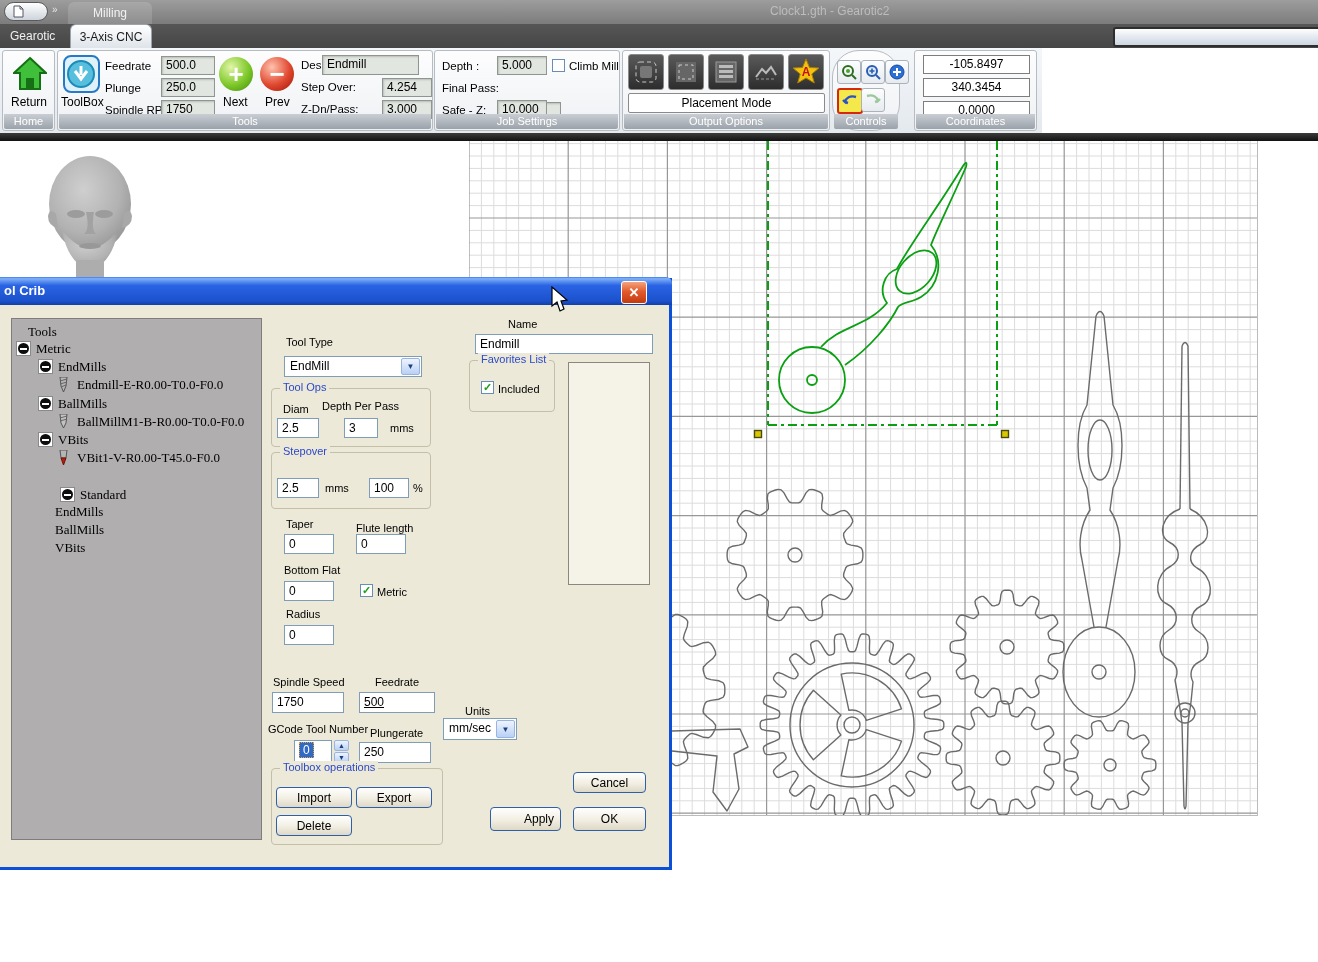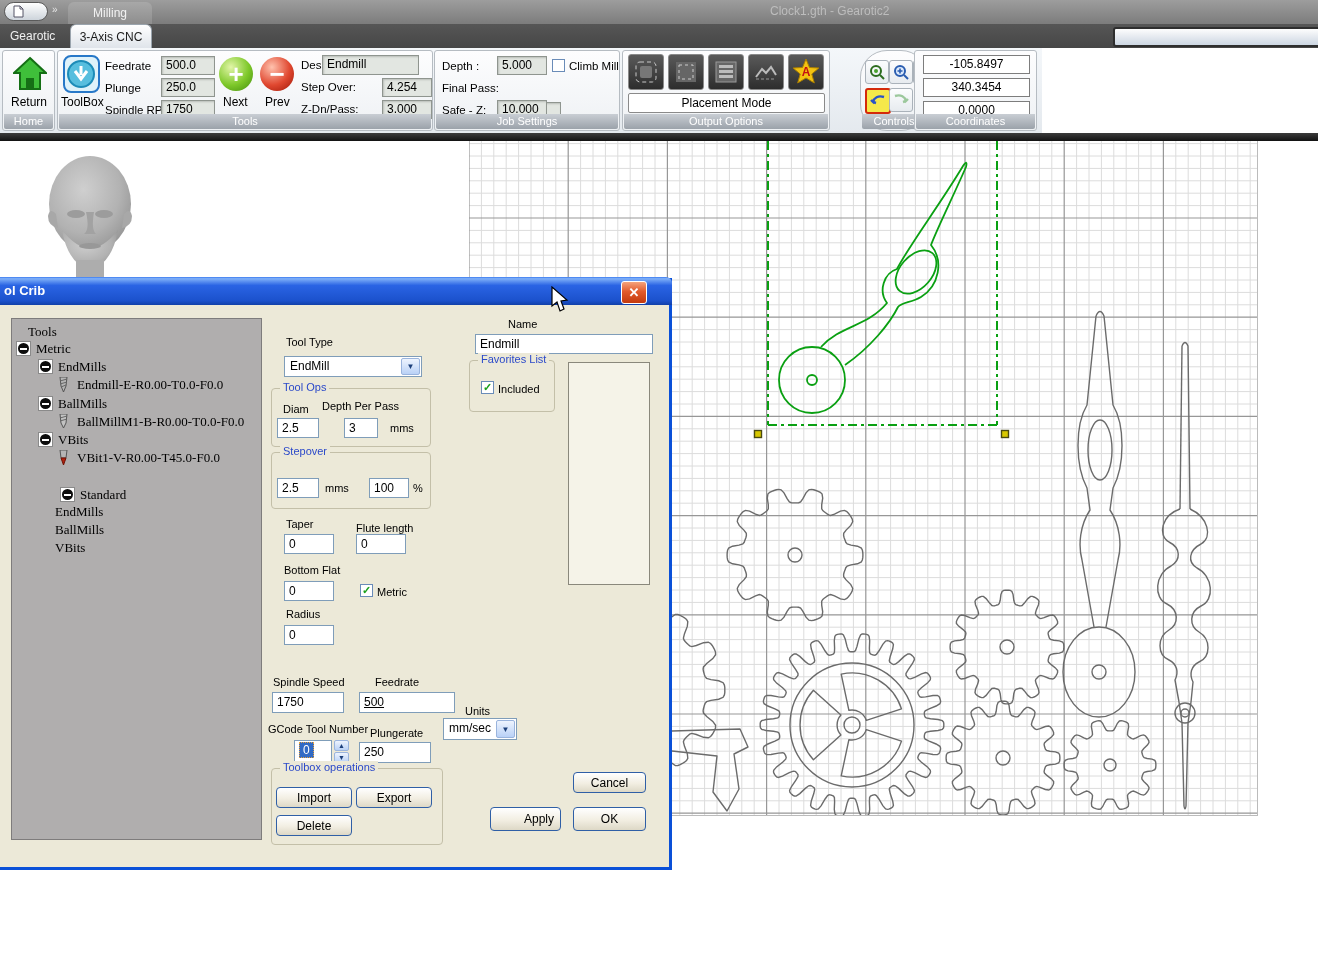--- a/index.html
+++ b/index.html
@@ -177,21 +177,21 @@
   <div class="obtn" style="left:165px;top:3px;">
     <svg width="30" height="30">
         <path d="M15 2 L18.5 10.5 L28 11 L20.8 17 L23.3 26 L15 21 L6.7 26 L9.2 17 L2 11 L11.5 10.5 Z" fill="#f3c211" stroke="#a97d00"></path>
         <text x="15" y="19" text-anchor="middle" font-size="12" font-weight="bold" fill="#c41212">A</text>
       </svg>
   </div>
   <div class="xpbtn" style="left:5px;top:42px;width:197px;height:20px;background:#fff;border:1px solid #8a8a8a;border-radius:2px;">Placement Mode</div>
   <div class="band">Output Options</div>
 </div>
 
-<div class="panel" style="left:860px;width:68px;border-radius:27px;">
+<div class="panel" style="left:832px;width:68px;border-radius:27px;">
   <div class="ctrlbtn" style="left:4px;top:9px;">
     <svg width="16" height="16">
         <circle cx="7" cy="7" r="5" fill="none" stroke="#2d6d1f" stroke-width="2"></circle>
         <circle cx="7" cy="7" r="2" fill="#4aa32e"></circle>
         <line x1="11" y1="11" x2="15" y2="15" stroke="#2d6d1f" stroke-width="2"></line>
       </svg>
   </div>
   <div class="ctrlbtn" style="left:28px;top:9px;">
     <svg width="16" height="16">
         <circle cx="7" cy="7" r="5" fill="#dceafc" stroke="#2a5db0" stroke-width="2"></circle>
@@ -408,21 +408,21 @@
   <div class="dlbl" style="left:353px;top:286px;">Bottom Flat</div>
   <div class="xfield" style="left:353px;top:303px;width:50px;">0</div>
   <div class="chk" style="left:429px;top:306px;">✓</div>
   <div class="dlbl" style="left:446px;top:308px;">Metric</div>
   <div class="dlbl" style="left:355px;top:330px;">Radius</div>
   <div class="xfield" style="left:353px;top:347px;width:50px;">0</div>
 
   <div class="dlbl" style="left:342px;top:398px;">Spindle Speed</div>
   <div class="xfield" style="left:341px;top:414px;width:72px;height:21px;">1750</div>
   <div class="dlbl" style="left:444px;top:398px;">Feedrate</div>
-  <div class="xfield" style="left:428px;top:414px;width:96px;height:21px;text-decoration:underline;">500</div>
+  <div class="xfield" style="left:428px;top:414px;width:76px;height:21px;text-decoration:underline;">500</div>
 
   <div class="dlbl" style="left:337px;top:445px;">GCode Tool Number</div>
   <div class="xfield" style="left:363px;top:462px;width:38px;height:23px;">
     <span style="background:#316ac5;color:#fff;padding:0 3px;border:1px dotted #e8a33d;">0</span>
   </div>
   <div class="spin" style="left:403px;top:462px;">▲</div>
   <div class="spin" style="left:403px;top:474px;">▼</div>
 
   <div class="dlbl" style="left:439px;top:449px;">Plungerate</div>
   <div class="xfield" style="left:428px;top:464px;width:72px;height:21px;">250</div>

